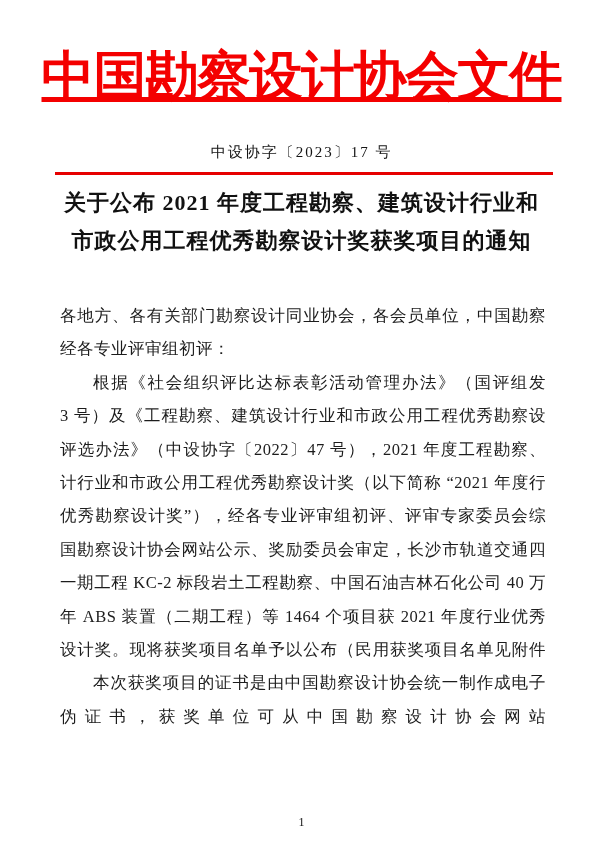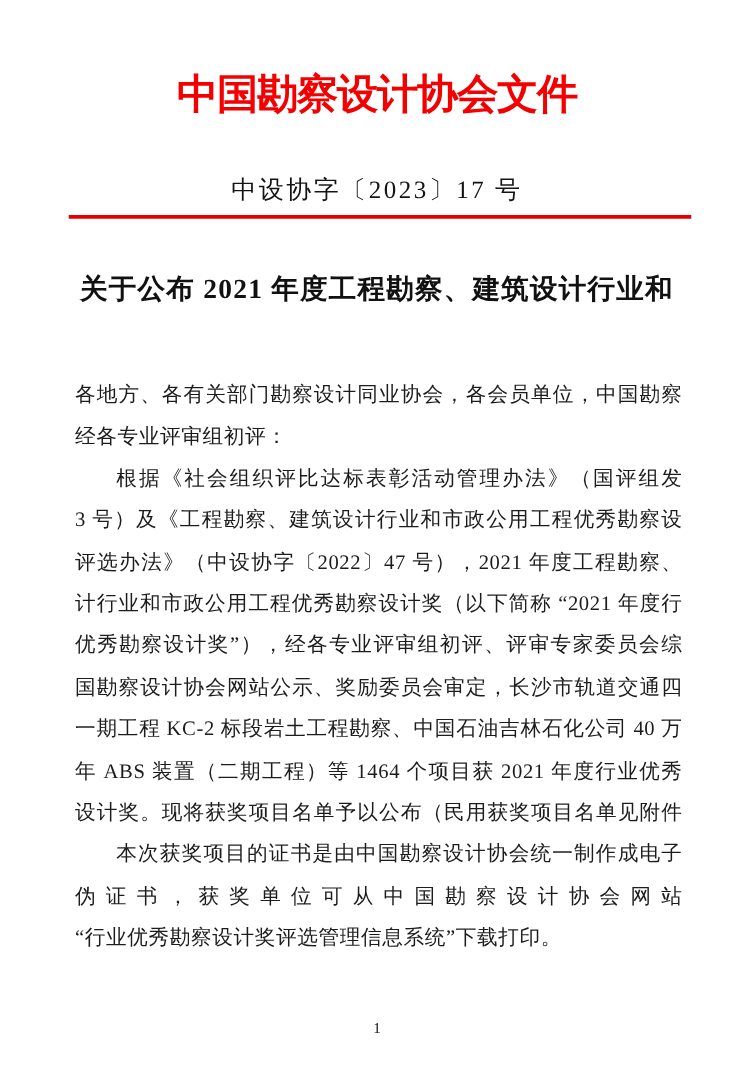--- a/index.html
+++ b/index.html
@@ -16,48 +16,49 @@
     font-family: "Liberation Serif", "DejaVu Serif", serif;
     color: #1c1c1c;
   }
   .header-title {
     position: absolute;
     top: 48px;
     left: 0;
     width: 100%;
     text-align: center;
     color: #f40000;
-    font-size: 33px;
+    font-size: 53px;
     font-weight: bold;
     letter-spacing: -1px;
     line-height: 56px;
     white-space: nowrap;
+    text-decoration: underline;
   }
   .doc-number {
     position: absolute;
     top: 141px;
     left: 0;
     width: 100%;
     text-align: center;
-    font-size: 20px;
+    font-size: 15px;
     color: #141414;
     letter-spacing: 2px;
     line-height: 22px;
   }
   .red-rule {
     position: absolute;
     top: 172px;
     left: 55px;
     width: 498px;
     height: 3px;
     background: #e60000;
   }
   .doc-title {
     position: absolute;
-    top: 212px;
+    top: 184px;
     left: 0;
     width: 100%;
     text-align: center;
     font-size: 22px;
     font-weight: bold;
     color: #111111;
     line-height: 38px;
     letter-spacing: 1px;
   }
   .doc-body {
@@ -99,34 +100,34 @@
 <div class="page">
 
   <div class="header-title">中国勘察设计协会文件</div>
 
   <div class="doc-number">中设协字〔2023〕17 号</div>
 
   <div class="red-rule"></div>
 
   <div class="doc-title">
     <div>关于公布 2021 年度工程勘察、建筑设计行业和</div>
+    <div>市政公用工程优秀勘察设计奖获奖项目的通知</div>
   </div>
 
   <div class="doc-body">
     <div class="line">各地方、各有关部门勘察设计同业协会，各会员单位，中国勘察设计</div>
     <div class="line end">经各专业评审组初评：</div>
     <div class="line indent">根据《社会组织评比达标表彰活动管理办法》（国评组发〔2022〕</div>
     <div class="line">3 号）及《工程勘察、建筑设计行业和市政公用工程优秀勘察设计奖</div>
     <div class="line">评选办法》（中设协字〔2022〕47 号），2021 年度工程勘察、建筑设</div>
     <div class="line">计行业和市政公用工程优秀勘察设计奖（以下简称 “2021 年度行业</div>
     <div class="line">优秀勘察设计奖”），经各专业评审组初评、评审专家委员会综评、中</div>
     <div class="line">国勘察设计协会网站公示、奖励委员会审定，长沙市轨道交通四号线</div>
     <div class="line">一期工程 KC-2 标段岩土工程勘察、中国石油吉林石化公司 40 万吨/</div>
     <div class="line">年 ABS 装置（二期工程）等 1464 个项目获 2021 年度行业优秀勘察</div>
     <div class="line">设计奖。现将获奖项目名单予以公布（民用获奖项目名单见附件 1，</div>
     <div class="line indent">本次获奖项目的证书是由中国勘察设计协会统一制作成电子防</div>
     <div class="line">伪证书，获奖单位可从中国勘察设计协会网站（www.chinaeda.org.cn）</div>
-    <div class="line end">“行业优秀勘察设计奖评选管理信息系统”下载打印。</div>
   </div>
 
   <div class="page-footer">1</div>
 
 </div>
 
 </body></html>

